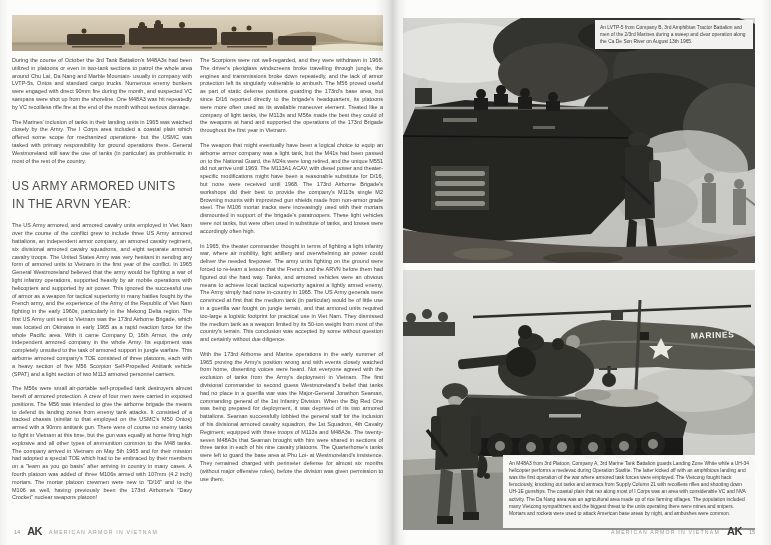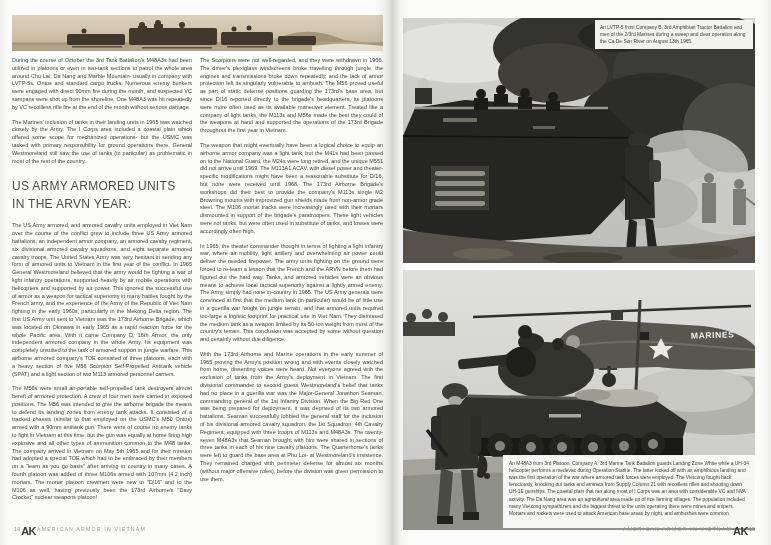--- a/index.html
+++ b/index.html
@@ -18,21 +18,21 @@
   .strip-photo{position:absolute;left:12px;top:15px;width:371px;height:36px;overflow:hidden;}
   .col{position:absolute;top:57px;color:#3e3e3e;font-size:5.5px;line-height:1.42;text-align:justify;}
   .col p{margin:0 0 7px 0;}
   .col-1{left:12px;width:180px;}
   .col-2{left:200px;width:183px;}
   .section-heading{margin:12px 0 9px 0;font-size:12px;line-height:1.5;color:#4c4c4c;
     letter-spacing:.3px;font-weight:400;text-align:left;}
   .section-heading span{display:block;}
 
   
-  .footer{position:absolute;top:526px;display:flex;gap:1px;}
+  .footer{position:absolute;top:526px;display:flex;align-items:center;gap:7px;}
   .footer-left{left:14px;}
   .footer-right{right:16px;}
   .page-num{font-size:5.5px;color:#8e8e8c;}
   .brand-logo{font-size:11px;font-weight:900;color:#3a3a3a;letter-spacing:-.5px;line-height:1;}
   .footer-title{font-size:5.2px;letter-spacing:1.2px;color:#9a9a98;}
 
   
   .page-right{position:absolute;left:403px;top:0;width:368px;height:545px;}
   .photo-top{position:absolute;left:0;top:18px;width:352px;height:245px;overflow:hidden;}
   .photo-bottom{position:absolute;left:0;top:270px;width:352px;height:260px;overflow:hidden;}

